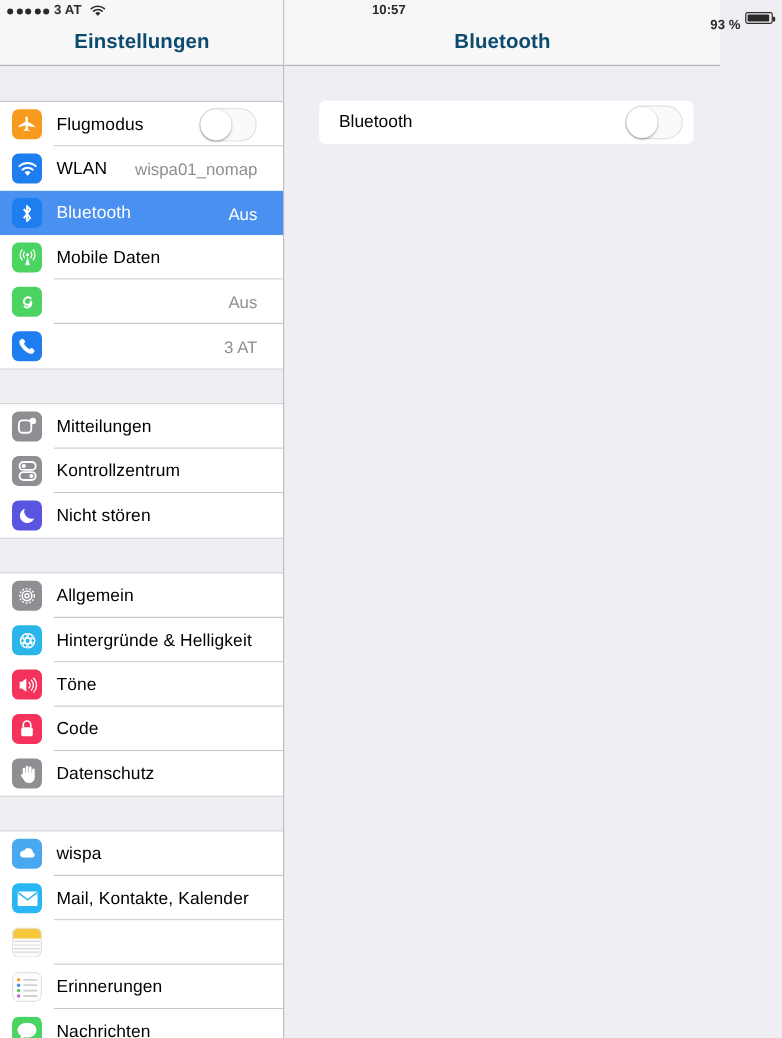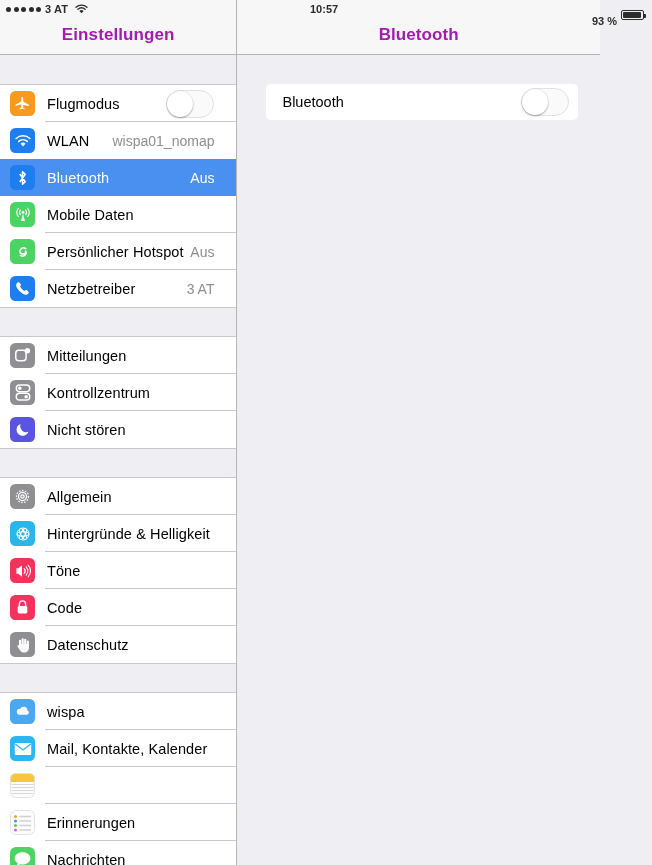--- a/index.html
+++ b/index.html
@@ -38,21 +38,21 @@
   .right-pane{
     width:394px; height:865px; background:#eeeef3; position:relative;
   }
 
   .navbar{
     height:55px; background:#f7f7f8;
     border-bottom:1px solid #b4b4b7;
     display:flex; align-items:flex-end; justify-content:center;
     padding-bottom:9px;
   }
-  .navtitle{ font-size:17px; font-weight:bold; color:#a21caf; letter-spacing:.1px; }
+  .navtitle{ font-size:17px; font-weight:bold; color:#0c4a6e; letter-spacing:.1px; }
 
   
   .list-scroll{ height:810px; overflow:hidden; }
   .group{ background:#ffffff; border-top:1px solid #c8c7cc; border-bottom:1px solid #c8c7cc; }
   .gap{ height:28px; background:#eeeef3; }
   .gap.first{ height:29px; }
 
   .row{
     display:flex; align-items:center;
     height:37px; padding-left:10px; padding-right:22px;
@@ -186,31 +186,29 @@
             </span>
             <span class="label">Mobile Daten</span>
             <span class="sep"></span>
           </div>
           <div class="row">
             <span class="icon" style="background: rgb(76, 212, 98);">
               <svg width="18" height="18" viewBox="0 0 24 24">
                 <path fill="none" stroke="white" stroke-width="2.1" stroke-linecap="round" d="M15.5 7.5a4.6 4.6 0 0 0-7 5.7 4.6 4.6 0 0 0 7.6-1.2M8.5 16.5a4.6 4.6 0 0 0 7-5.7"></path>
               </svg>
             </span>
-            <span class="label">Persönlicher Hotspot</span>
             <span class="value">Aus</span>
             <span class="sep"></span>
           </div>
           <div class="row last">
             <span class="icon" style="background: rgb(30, 126, 240);">
               <svg width="17" height="17" viewBox="0 0 24 24">
                 <path fill="white" d="M7.4 3.6c-.7-.7-1.7-.6-2.4.1L3.8 4.9c-1.3 1.3-.9 3.8.7 6.8a25 25 0 0 0 7.8 7.8c3 1.6 5.5 2 6.8.7l1.2-1.2c.7-.7.8-1.7.1-2.4l-2.1-2.1c-.7-.7-1.7-.6-2.4.1l-.9.9c-1.3-.6-2.6-1.6-3.8-2.8s-2.2-2.5-2.8-3.8l.9-.9c.7-.7.8-1.7.1-2.4z"></path>
               </svg>
             </span>
-            <span class="label">Netzbetreiber</span>
             <span class="value">3 AT</span>
           </div>
         </div>
         <div class="gap"></div>
         <div class="group">
           <div class="row">
             <span class="icon" style="background: rgb(142, 142, 147);">
               <svg width="19" height="19" viewBox="0 0 24 24">
         <rect x="3.5" y="5.5" width="13" height="13" rx="3.6" fill="none" stroke="white" stroke-width="1.9"></rect>
         <circle cx="18.2" cy="6" r="3.4" fill="white"></circle>

